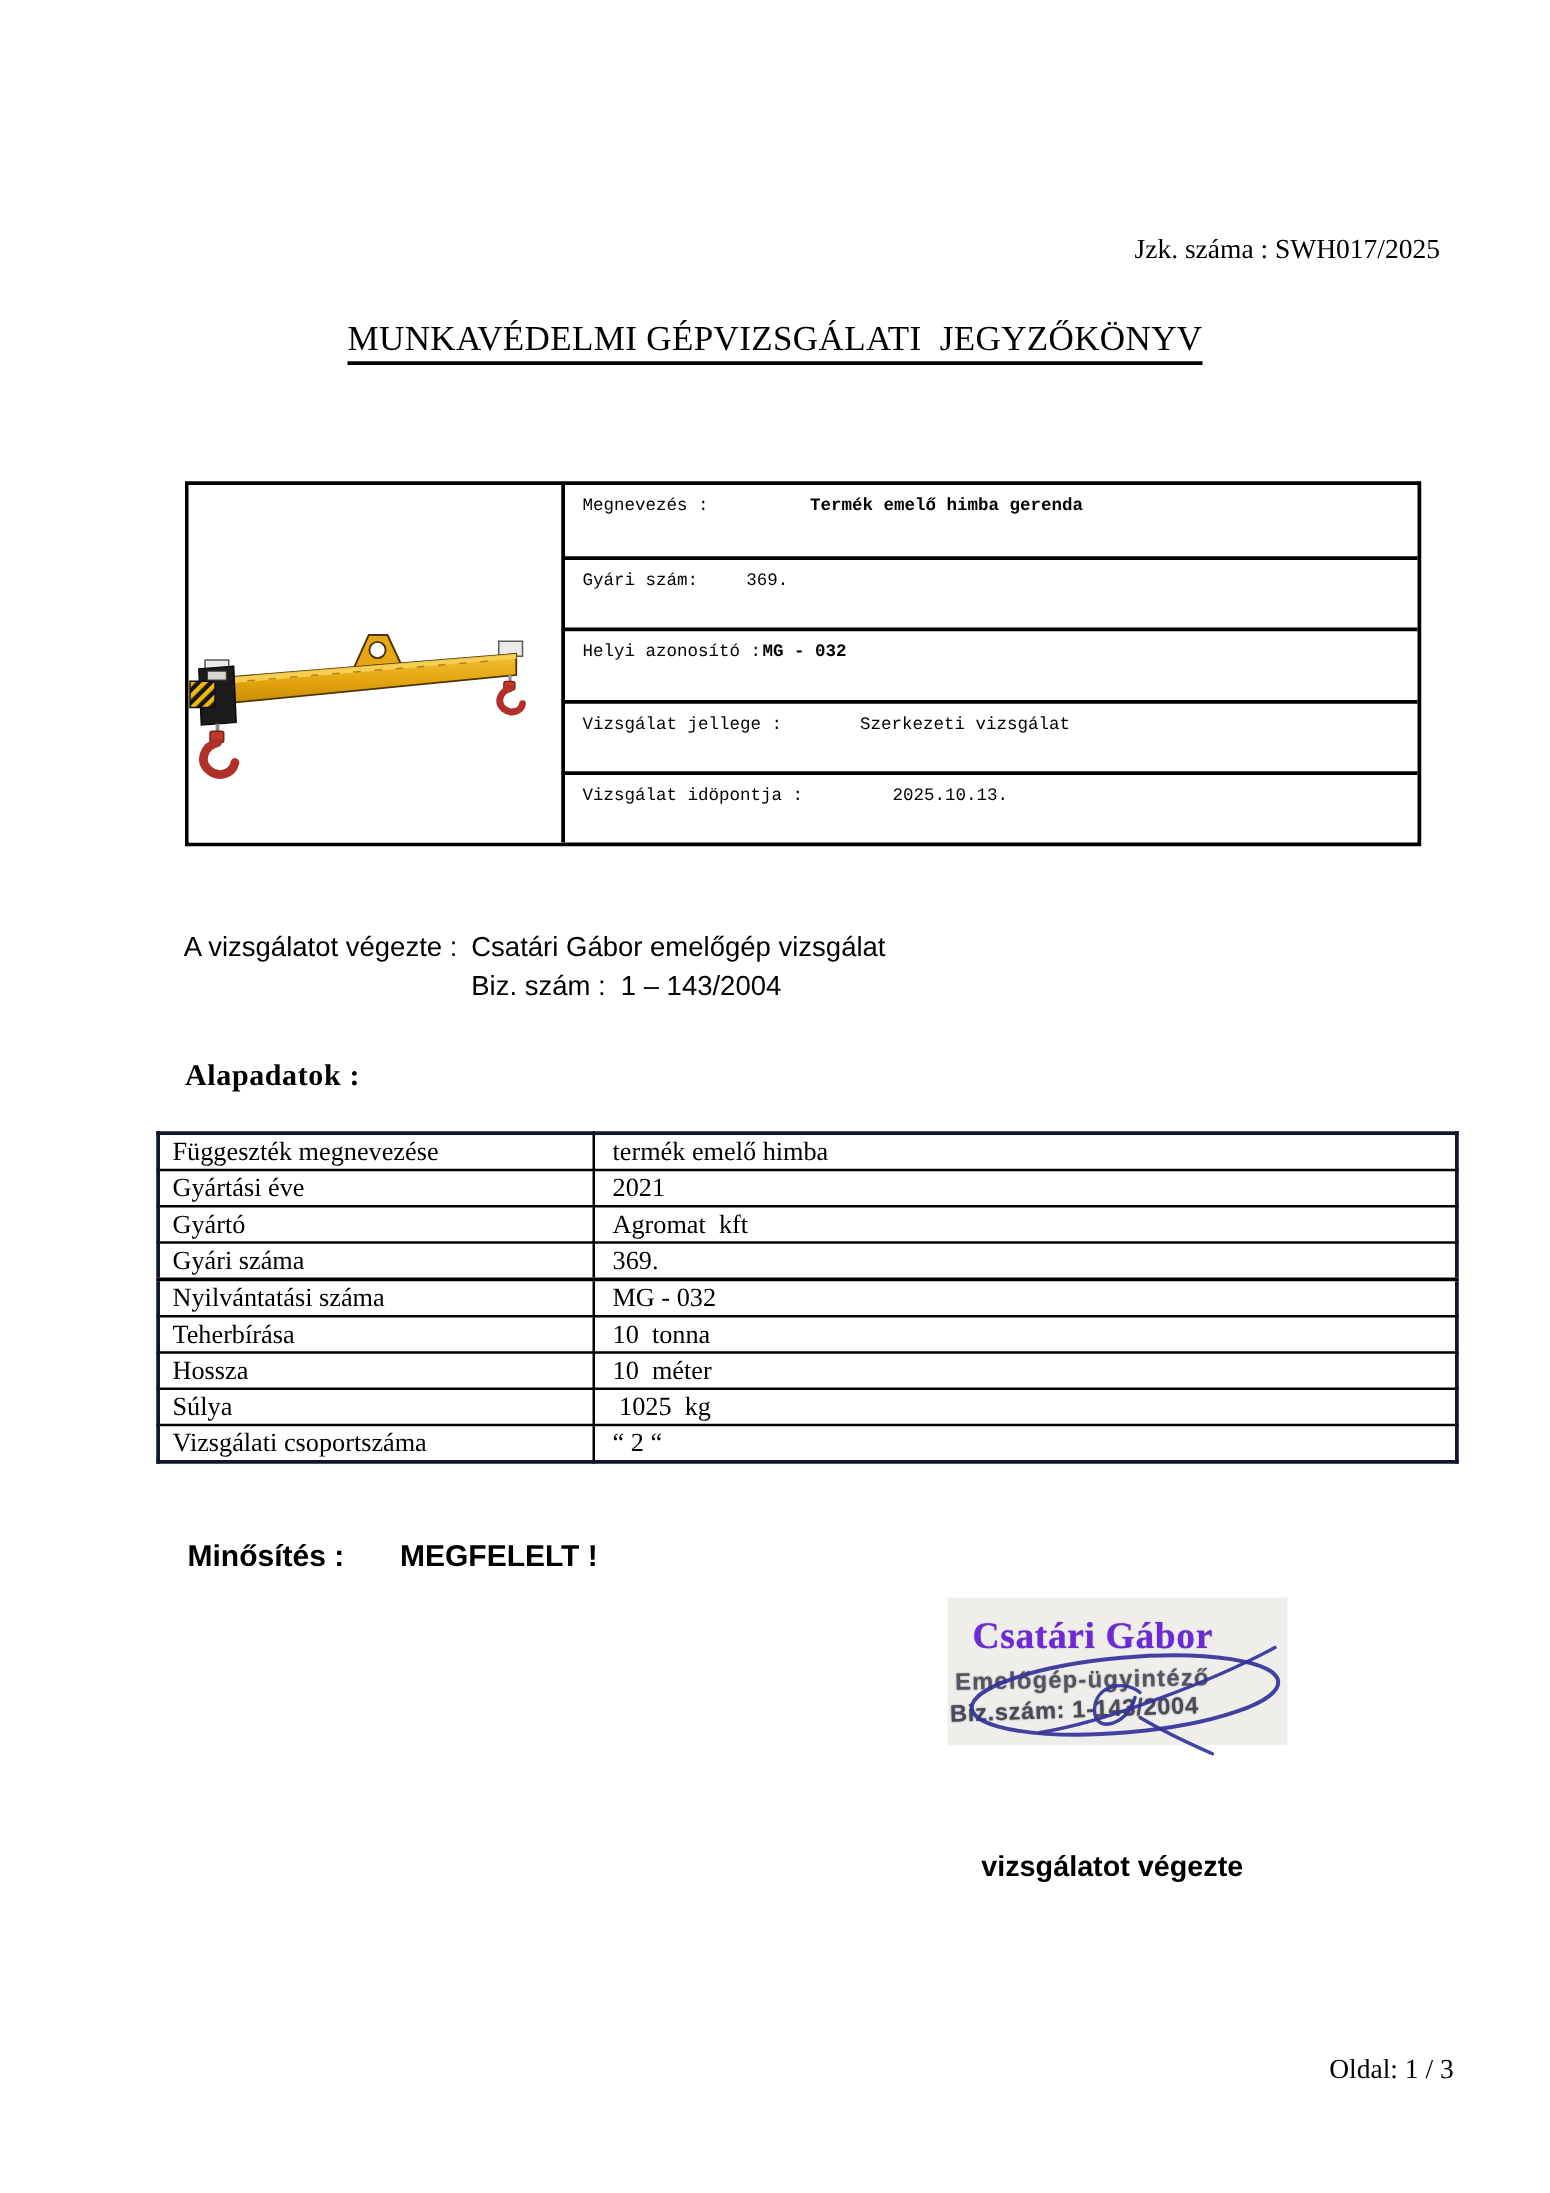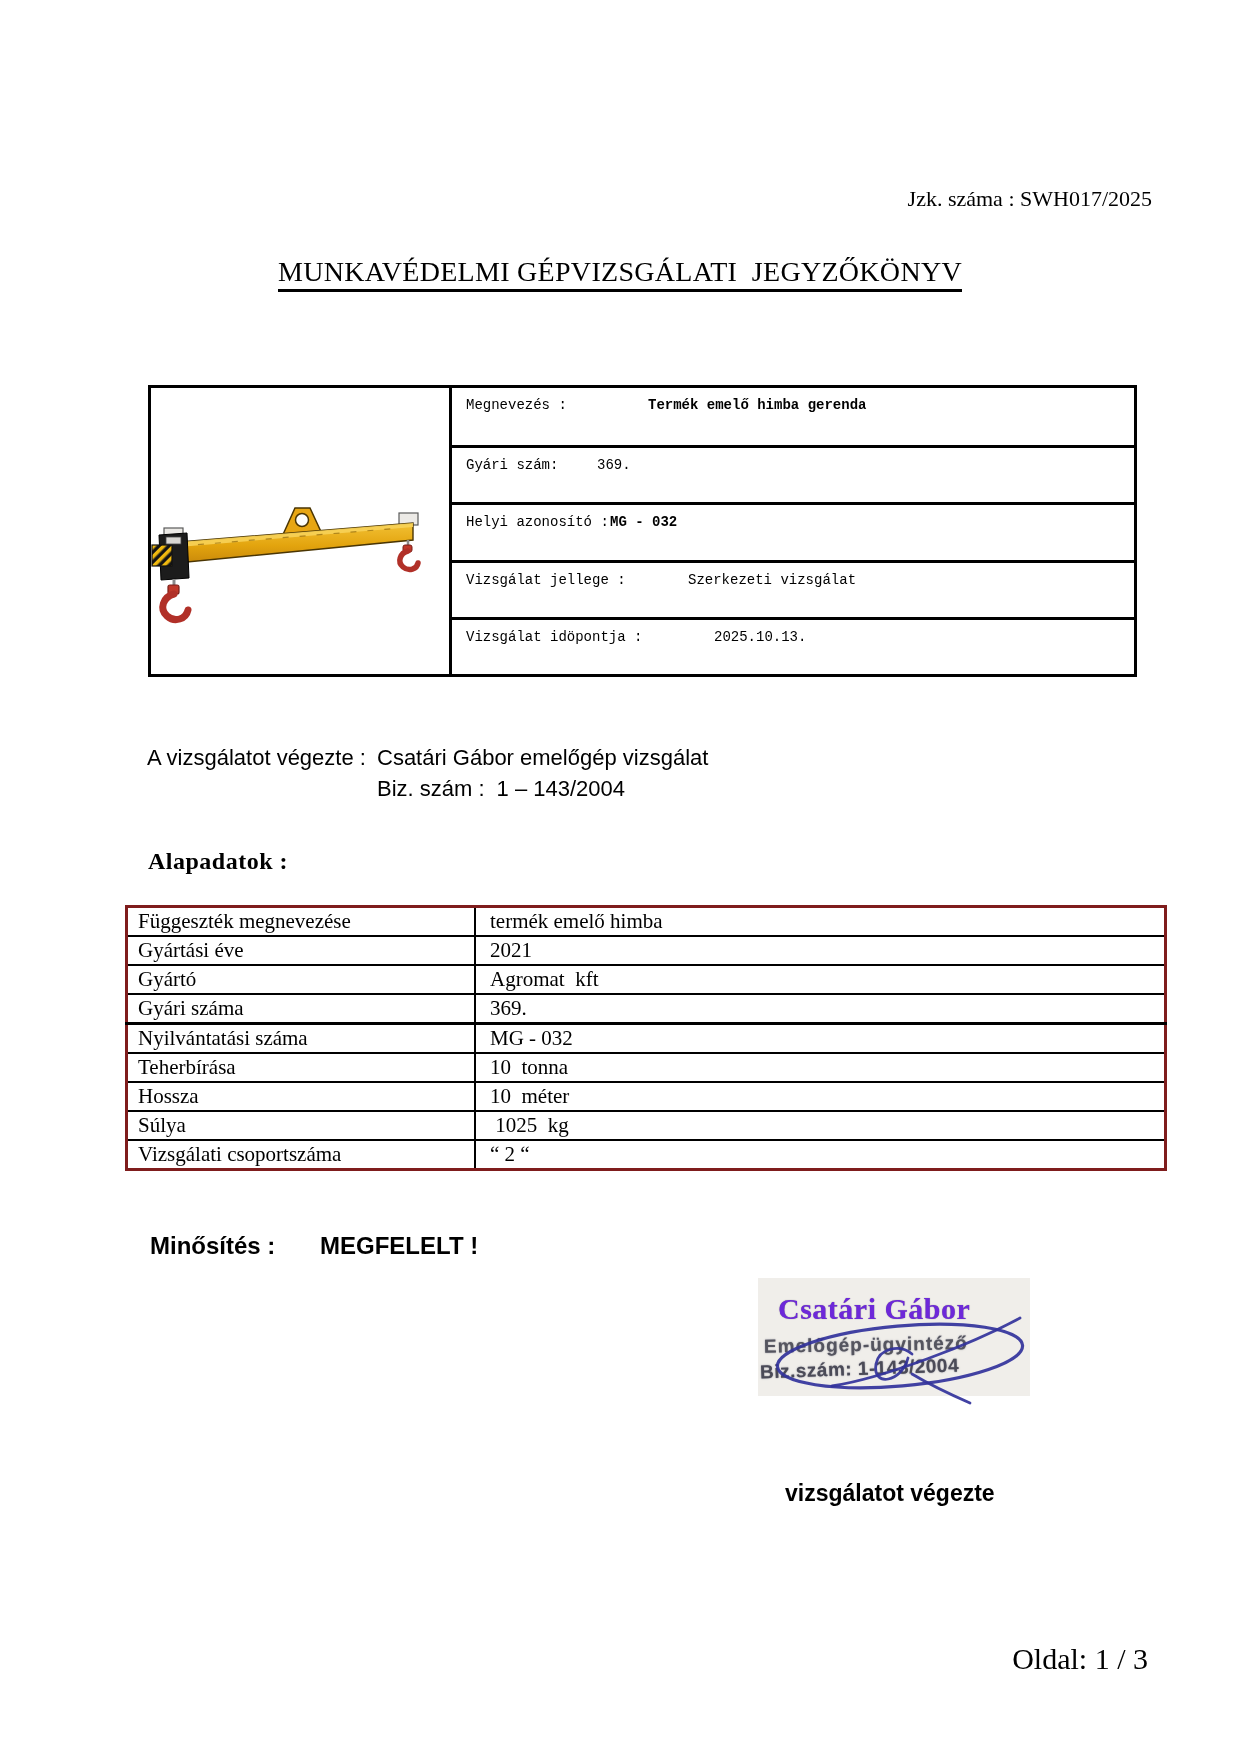--- a/index.html
+++ b/index.html
@@ -27,21 +27,21 @@
 
   
   .inspector{position:absolute;left:147px;top:742px;font-family:"Liberation Sans",sans-serif;
              font-size:22px;line-height:31px;}
   .ilabel{display:inline-block;width:230px;}
   .ival2{margin-left:12px;white-space:pre;}
 
   
   .alap-h{position:absolute;left:148px;top:848px;font-weight:bold;font-size:24px;letter-spacing:.5px;}
   .atable{position:absolute;left:125px;top:905px;width:1042px;border-collapse:collapse;
-          font-size:21px;border:3px solid #7f1d1d;table-layout:fixed;}
+          font-size:21px;border:3px solid #0f172a;table-layout:fixed;}
   .atable td{border:2px solid #000;height:27px;padding:0 10px;white-space:pre;vertical-align:middle;}
   .atable td.c0{width:326px;}
   .atable td.c1{padding-left:14px;}
   .atable tr.thick td{border-top:3px solid #000;}
 
   
   .minosites{position:absolute;left:150px;top:1232px;font-family:"Liberation Sans",sans-serif;
              font-weight:bold;font-size:24px;}
   .qlabel{display:inline-block;width:170px;}
 
@@ -53,21 +53,21 @@
   .stamp .sline2{position:absolute;left:6px;top:56px;font-family:"Liberation Sans",sans-serif;
                  font-weight:bold;font-size:19px;color:#55555f;letter-spacing:1px;
                  transform:rotate(-1deg);text-shadow:0 0 1.5px rgba(90,90,110,.8);}
   .stamp .sline3{position:absolute;left:2px;top:80px;font-family:"Liberation Sans",sans-serif;
                  font-weight:bold;font-size:19px;color:#4b4b57;letter-spacing:.5px;
                  transform:rotate(-2deg);text-shadow:0 0 1.5px rgba(90,90,110,.8);}
   .sig{position:absolute;left:762px;top:1306px;width:300px;height:100px;overflow:visible;}
 
   .caption{position:absolute;left:785px;top:1480px;font-family:"Liberation Sans",sans-serif;
            font-weight:bold;font-size:23px;}
-  .footer{position:absolute;top:1642px;right:92px;font-size:30px;}
+  .footer{position:absolute;top:1642px;right:77px;font-size:22px;}
 </style>
 </head>
 <body>
 
 <div class="page">
 
   <div class="docnum">Jzk. száma : SWH017/2025</div>
 
   <div class="title">
     <span>MUNKAVÉDELMI GÉPVIZSGÁLATI  JEGYZŐKÖNYV</span>

